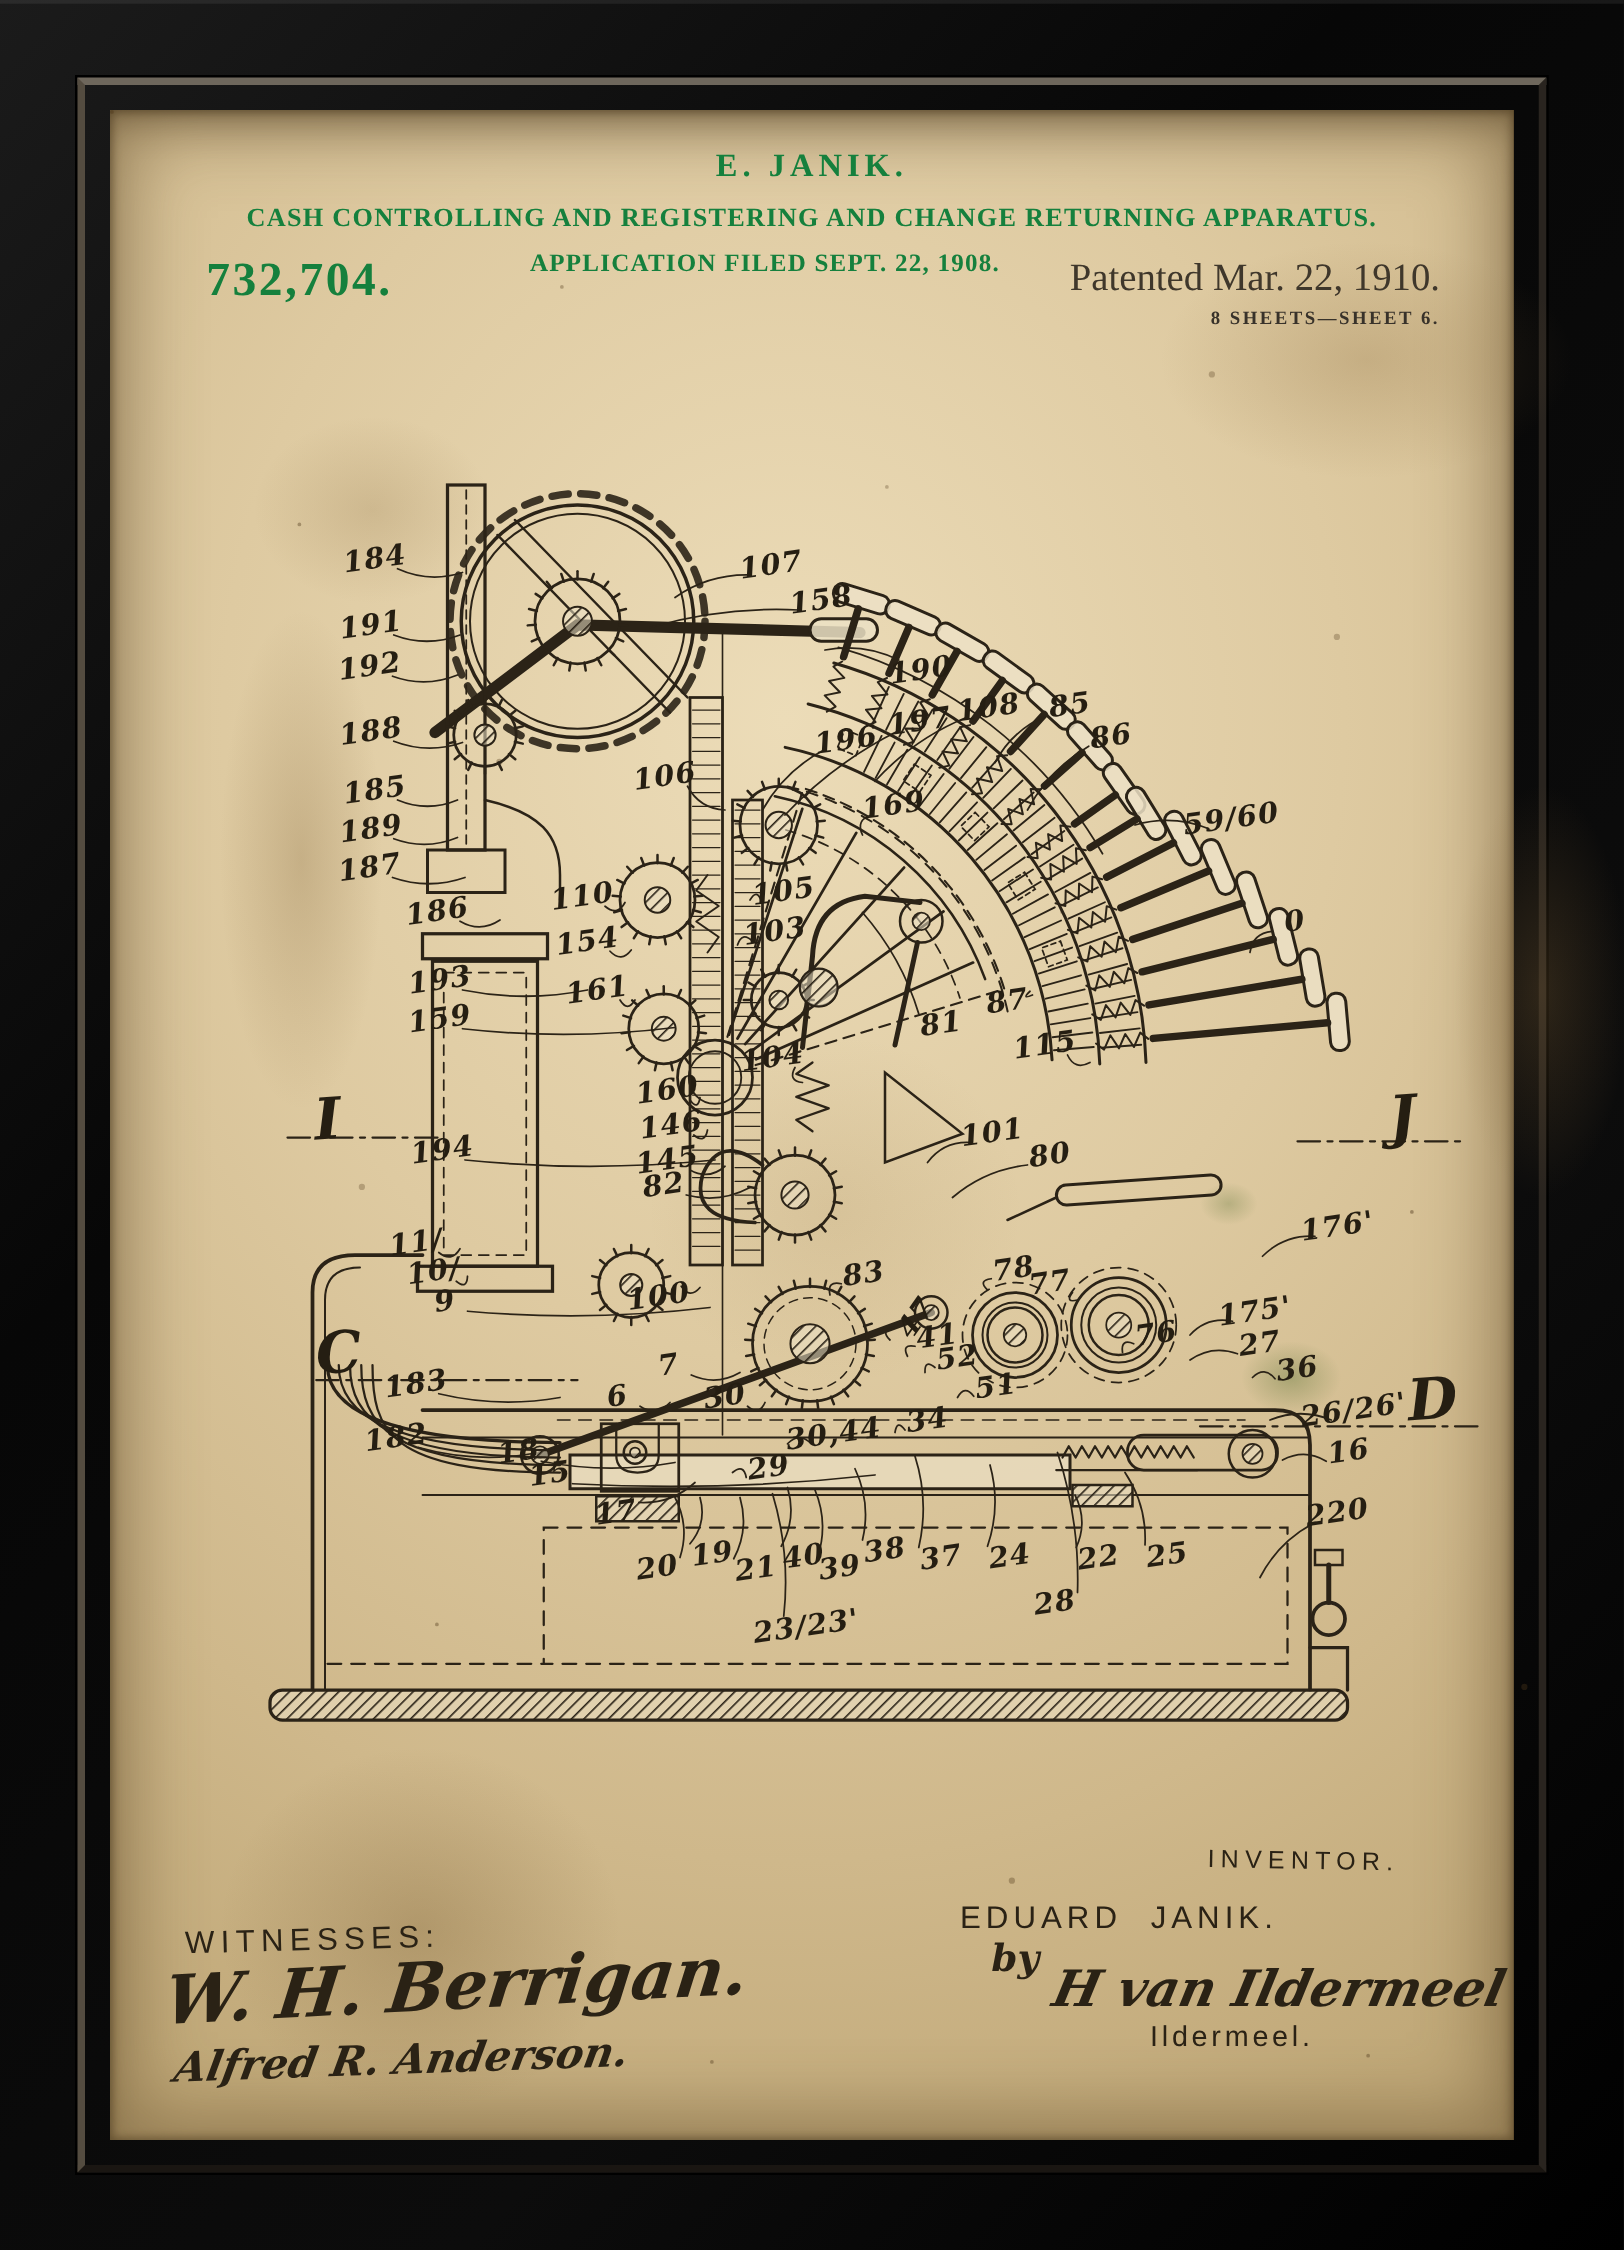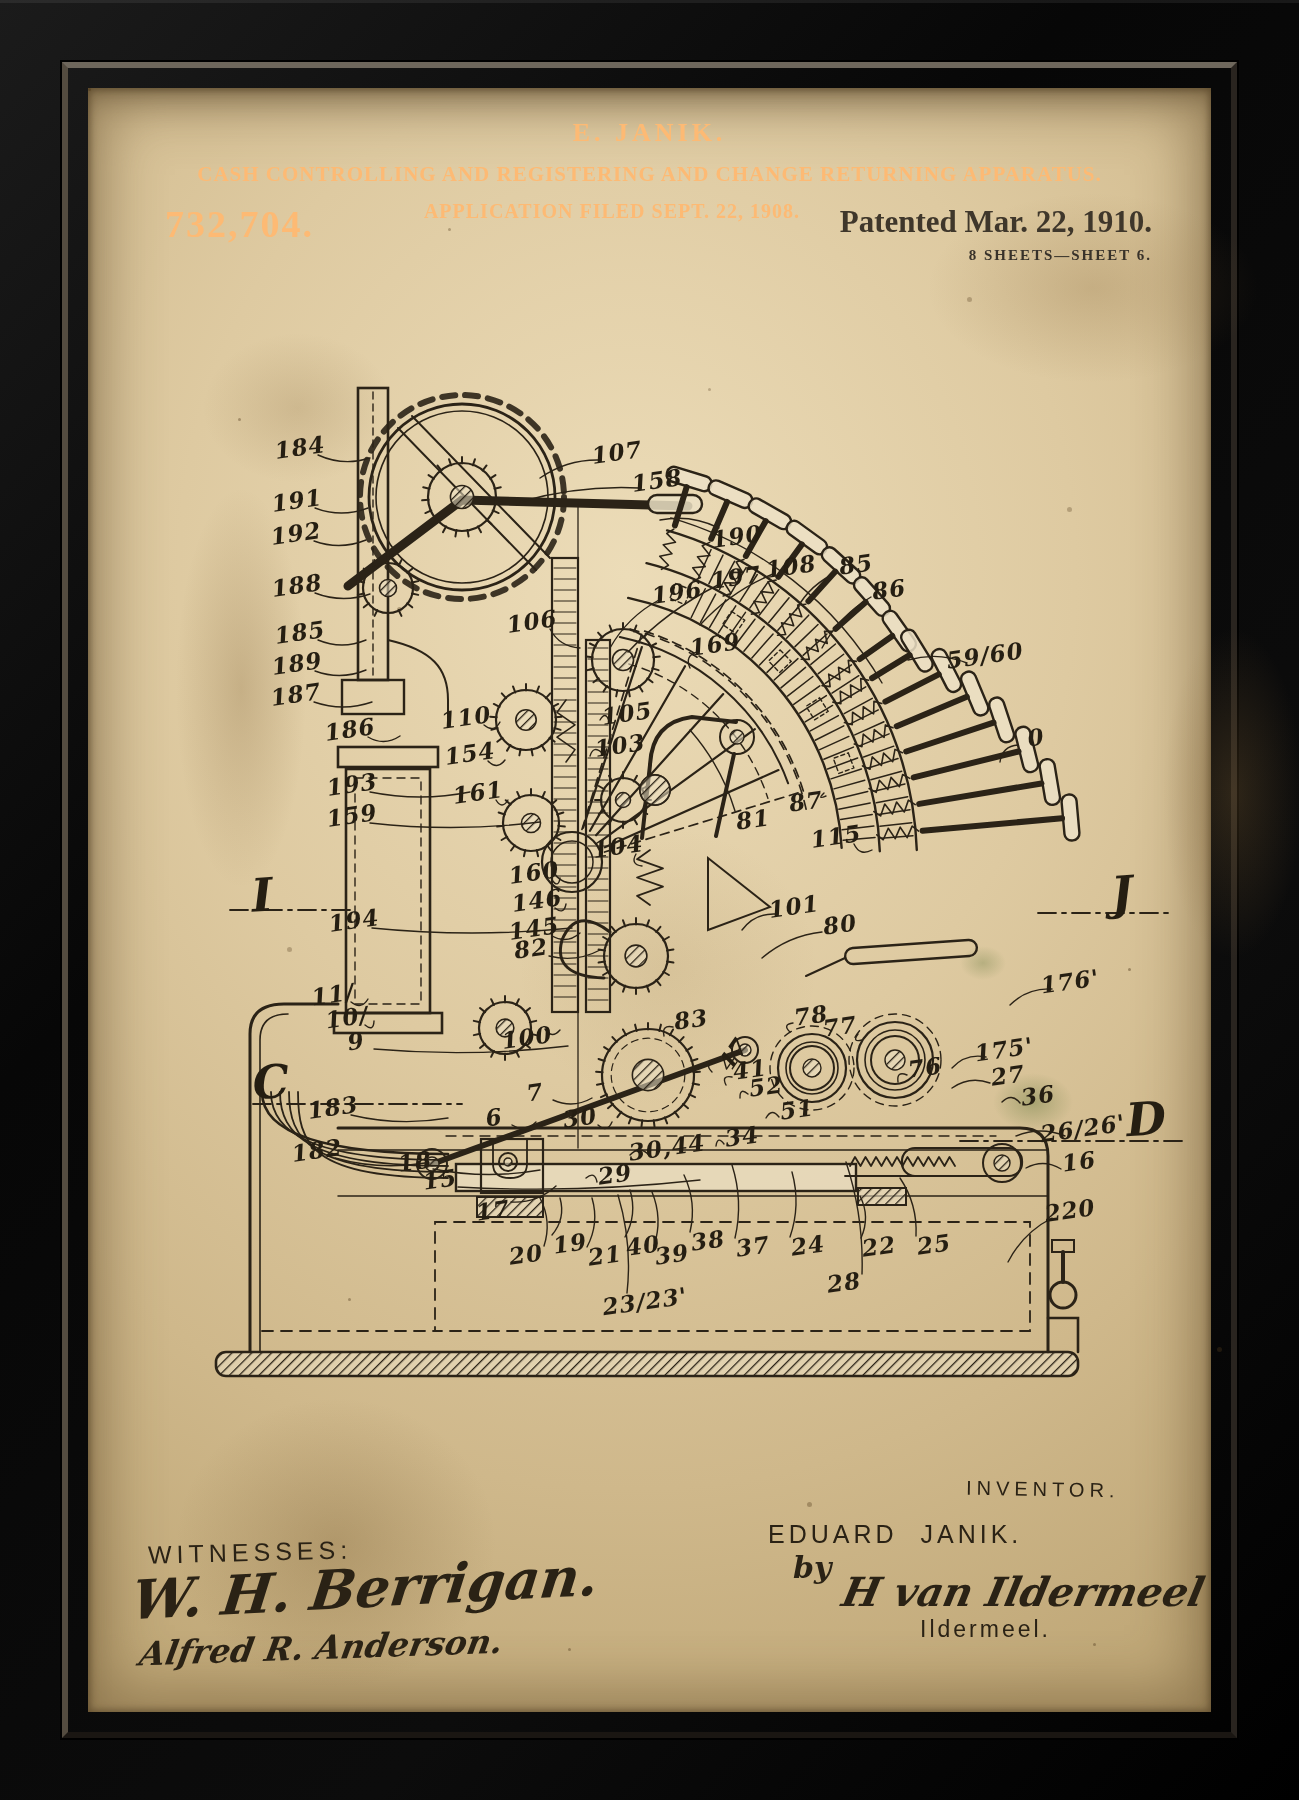--- a/index.html
+++ b/index.html
@@ -20,26 +20,26 @@
   .s6{left:115px;top:245px;width:190px;height:150px;background:radial-gradient(closest-side,rgba(130,100,55,.20),rgba(130,100,55,0));}
   .s7{left:430px;top:740px;width:300px;height:280px;background:radial-gradient(closest-side,rgba(142,112,62,.12),rgba(142,112,62,0));}
   .speckles{position:absolute;left:0;top:0;width:3px;height:3px;border-radius:50%;background:rgba(82,60,30,.5);
     box-shadow:310px 520px 0 1px rgba(82,60,30,.35), 150px 330px 0 0 rgba(82,60,30,.4), 980px 420px 0 1px rgba(82,60,30,.3),
     1040px 880px 0 0 rgba(82,60,30,.45), 720px 1415px 0 1px rgba(82,60,30,.35), 260px 1210px 0 0 rgba(82,60,30,.4),
     880px 210px 0 1px rgba(82,60,30,.3), 480px 1560px 0 0 rgba(82,60,30,.4), 1130px 1260px 0 1px rgba(82,60,30,.35),
     620px 300px 0 0 rgba(82,60,30,.3), 200px 860px 0 1px rgba(82,60,30,.3), 1005px 1555px 0 0 rgba(82,60,30,.4),
     360px 140px 0 0 rgba(82,60,30,.35), 760px 640px 0 0 rgba(82,60,30,.25), 540px 1080px 0 0 rgba(82,60,30,.3);}
   svg#diagram{position:absolute;left:0;top:0;width:1299px;height:1800px;}
   .layer{position:absolute;left:0;top:0;width:1299px;height:1800px;pointer-events:none;}
-  .txt{position:absolute;color:#fdba74;white-space:nowrap;}
+  .txt{position:absolute;color:#15803d;white-space:nowrap;}
   .e-janik{left:0;width:1299px;text-align:center;top:118px;font-size:26px;font-weight:700;letter-spacing:4px;}
   .title-line{left:0;width:1299px;text-align:center;top:162px;font-size:21px;font-weight:700;letter-spacing:1px;}
   .app-line{left:612px;transform:translateX(-50%);top:200px;font-size:20px;font-weight:700;letter-spacing:1px;}
   .patnum{left:165px;top:202px;font-size:38px;font-weight:700;letter-spacing:2px;}
-  .patline{left:1152px;transform:translateX(-100%);top:204px;font-size:31px;font-weight:700;color:#3f372b;}
+  .patline{left:1152px;transform:translateX(-100%);top:204px;font-size:31px;font-weight:400;color:#3f372b;}
   .sheetline{left:1152px;transform:translateX(-100%);top:247px;font-size:15px;font-weight:700;letter-spacing:2px;color:#38322a;}
   .figcap{left:712px;top:432px;font-family:"DejaVu Sans",sans-serif;font-size:44px;letter-spacing:9px;color:#2a2317;}
   .plabel{position:absolute;transform:translate(-50%,-50%) rotate(-8deg);font:italic 700 23px "DejaVu Serif",serif;color:#251e12;letter-spacing:1px;white-space:nowrap;}
   .slabel{position:absolute;transform:translate(-50%,-50%) rotate(-4deg);font:italic 700 46px "DejaVu Serif",serif;color:#251e12;white-space:nowrap;}
   .hand{font-family:"Liberation Sans",sans-serif;color:#2a2215;}
   .witnesses{left:148px;top:1538px;font-size:25px;letter-spacing:5px;transform:rotate(-1.5deg);}
   .sig1{left:132px;top:1556px;font:italic 700 54px "DejaVu Serif",serif;transform:rotate(-3deg) skewX(-10deg);color:#2a2215;}
   .sig2{left:140px;top:1628px;font:italic 700 33px "DejaVu Serif",serif;transform:rotate(-2deg) skewX(-12deg);color:#2a2215;}
   .inventor{left:966px;top:1478px;font-size:20px;letter-spacing:5px;transform:rotate(1deg);}
   .edname{left:768px;top:1520px;font-size:25px;letter-spacing:4px;word-spacing:12px;}

